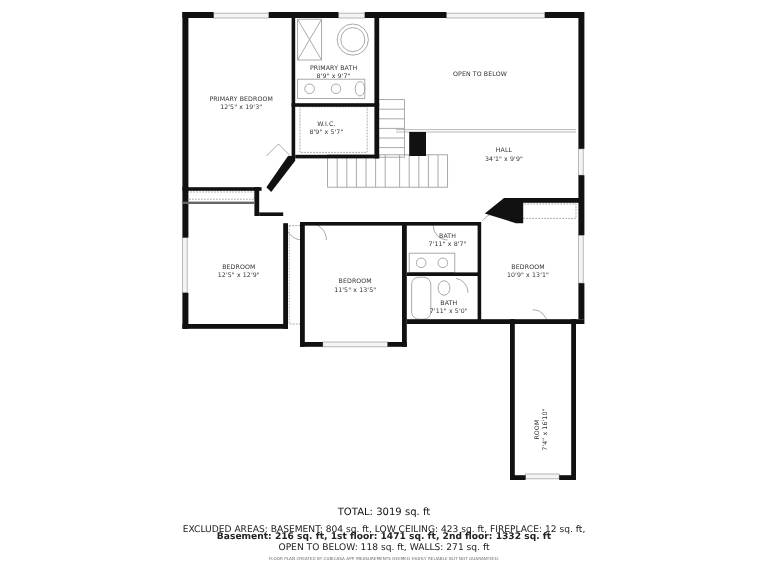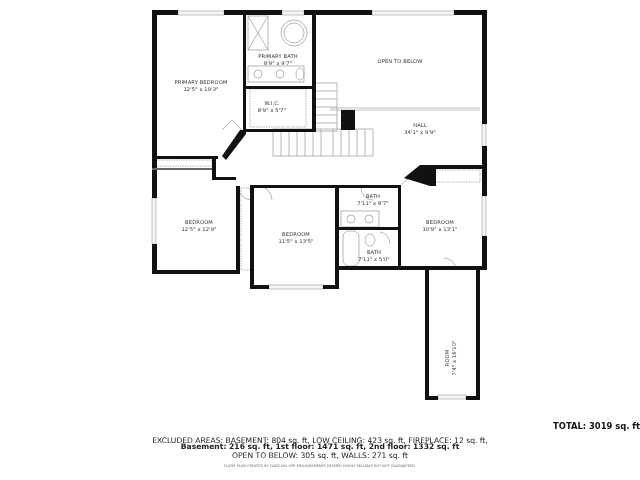--- a/index.html
+++ b/index.html
@@ -1,20 +1,20 @@
 <!DOCTYPE html>
 <html><head>
 <meta charset="utf-8">
 <style>
   html, body { margin:0; padding:0; background:#ffffff; }
   body { width:640px; height:480px; position:relative; overflow:hidden; font-family:"Liberation Sans", sans-serif; color:#222; }
   #plan { position:absolute; left:0; top:0; width:640px; height:410px; }
   .room-label { font-family:"DejaVu Sans", sans-serif; font-size:5.2px; fill:#333; text-anchor:middle; letter-spacing:0.1px; }
   .footer { position:absolute; left:0; width:640px; text-align:center; }
-  .total { top:421px; font-family:"DejaVu Sans", sans-serif; font-size:8.4px; font-weight:bold; color:#111;text-align:right; }
+  .total { top:421px; font-family:"DejaVu Sans", sans-serif; font-size:8.4px; font-weight:normal; color:#111; }
   .line { font-family:"DejaVu Sans", sans-serif; font-size:7.6px; color:#222; line-height:10px; }
   .l1 { top:442px;font-weight:bold; } .l2 { top:436px; } .l3 { top:451px; }
   .disclaimer { top:464px; font-family:"DejaVu Sans", sans-serif; font-size:3.4px; color:#666; letter-spacing:0.05px; }
 </style>
 </head>
 <body>
 
 <svg id="plan" viewBox="0 0 640 410" xmlns="http://www.w3.org/2000/svg">
 
   <g fill="#f4f4f4" stroke="#aaa" stroke-width="0.7">
@@ -164,14 +164,14 @@
     <g transform="translate(452,358) rotate(-90)">
       <text class="room-label" x="0" y="-3">ROOM</text>
       <text class="room-label" x="0" y="4">7'4" x 16'10"</text>
     </g>
   </g>
 </svg>
 
 <div class="footer total">TOTAL: 3019 sq. ft</div>
 <div class="footer line l1">Basement: 216 sq. ft, 1st floor: 1471 sq. ft, 2nd floor: 1332 sq. ft</div>
 <div class="footer line l2">EXCLUDED AREAS: BASEMENT: 804 sq. ft, LOW CEILING: 423 sq. ft, FIREPLACE: 12 sq. ft,</div>
-<div class="footer line l3">OPEN TO BELOW: 305 sq. ft, WALLS: 271 sq. ft</div>
+<div class="footer line l3">OPEN TO BELOW: 118 sq. ft, WALLS: 271 sq. ft</div>
 <div class="footer disclaimer">FLOOR PLAN CREATED BY CUBICASA APP. MEASUREMENTS DEEMED HIGHLY RELIABLE BUT NOT GUARANTEED.</div>
 
 </body></html>

